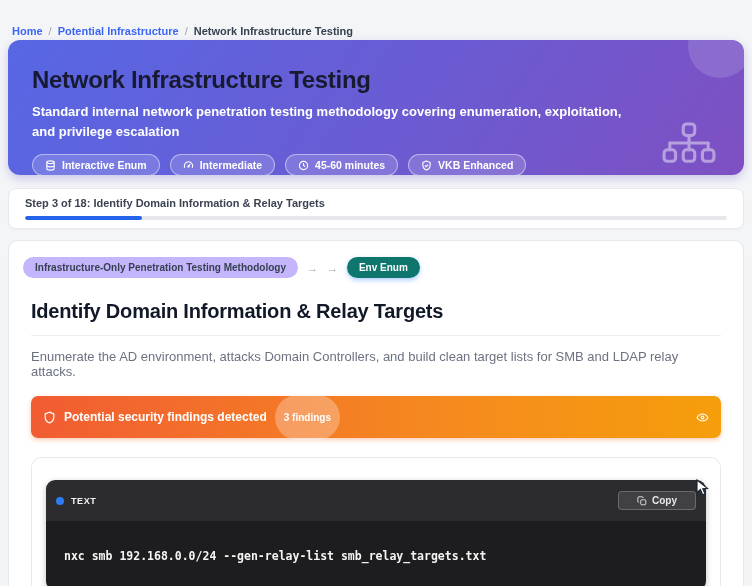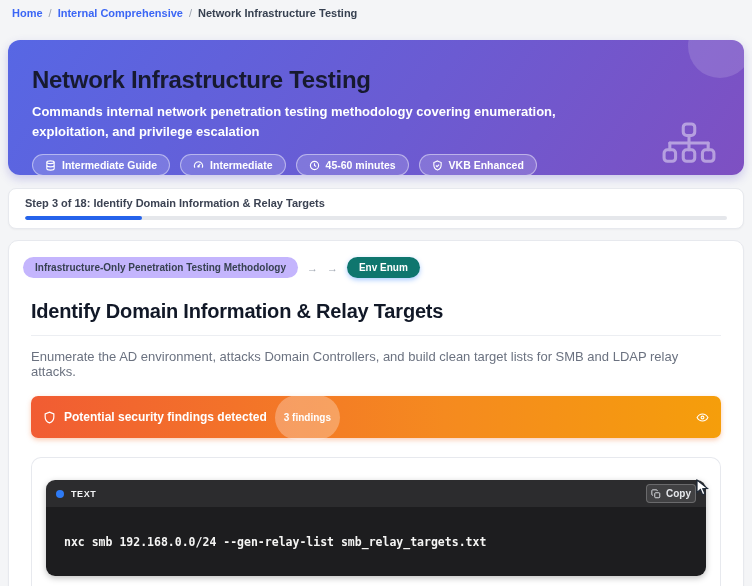--- a/index.html
+++ b/index.html
@@ -8,21 +8,21 @@
     background: #f4f5f7;
     font-family: "Liberation Sans", sans-serif;
     overflow: hidden;
     position: relative;
   }
 
   
   .breadcrumb {
     display: flex; align-items: center; gap: 6px;
     padding: 7px 0 0 12px;
-    font-size: 11px; font-weight: 600;
+    font-size: 11px; font-weight: 600; margin-top: 18px;
   }
   .breadcrumb a { color: #3b66f5; text-decoration: none; cursor: pointer; }
   .breadcrumb .sep { color: #9ca3af; font-weight: 400; }
   .breadcrumb .current { color: #374151; }
 
   
   .hero {
     position: absolute; left: 8px; top: 40px; width: 736px; height: 135px;
     border-radius: 12px;
     background: linear-gradient(125deg, #5767e4 0%, #6b5bd2 55%, #7e50c2 100%);
@@ -123,72 +123,72 @@
   }
   .commands-header {
     display: flex; align-items: center; justify-content: space-between;
     padding: 13px 16px; border-bottom: 1px solid #eceef2; cursor: pointer;
   }
   .commands-title { font-size: 12.5px; font-weight: 800; color: #111827; }
   .commands-body { padding: 22px 14px 16px 14px; }
 
   .code-block { border-radius: 9px; overflow: hidden; box-shadow: 0 2px 6px rgba(0,0,0,0.25); }
   .code-header {
-    background: #2c2c2e; height: 27px;
+    background: #2c2c2e; height: 41px;
     display: flex; align-items: center; gap: 7px; padding: 0 10px;
   }
   .lang-dot { width: 8px; height: 8px; border-radius: 50%; background: #2e7bf6; }
   .lang-label {
     color: #f3f4f6; font-size: 9px; font-weight: 800; letter-spacing: 0.6px;
   }
   .code-header .spacer { flex: 1; }
   .copy-btn {
     display: inline-flex; align-items: flex-end; gap: 5px;
     background: rgba(255,255,255,0.10); border: 1px solid rgba(255,255,255,0.22);
     color: #e5e7eb; font-size: 10px; font-weight: 600;
-    border-radius: 4px; padding: 3px 4px; cursor: pointer;
+    border-radius: 4px; padding: 3px 18px; cursor: pointer;
     font-family: "Liberation Sans", sans-serif;
   }
   .code-body {
     background: #1d1d1f; padding: 25px 18px 26px 18px;
   }
   .code-body code {
     font-family: "DejaVu Sans Mono", monospace;
     font-size: 11.5px; font-weight: 700; color: #f5f5f4;
     white-space: pre;
   }
 
   
   .mouse-cursor { position: absolute; left: 696px; top: 479px; z-index: 50; pointer-events: none; }
 </style>
 </head>
 <body>
 
 <nav class="breadcrumb">
   <a>Home</a>
   <span class="sep">/</span>
-  <a>Internal Comprehensive</a>
+  <a>Potential Infrastructure</a>
   <span class="sep">/</span>
   <span class="current">Network Infrastructure Testing</span>
 </nav>
 
 <section class="hero">
   <div class="deco-circle"></div>
   <h1>Network Infrastructure Testing</h1>
-  <div class="subtitle">Commands internal network penetration testing methodology covering enumeration, exploitation, and privilege escalation</div>
+  <div class="subtitle">Standard internal network penetration testing methodology covering enumeration, exploitation, and privilege escalation</div>
   <div class="badge-row">
     <span class="badge">
       <span>
         <svg width="11" height="11" viewBox="0 0 24 24" fill="none" stroke="#fff" stroke-width="2.4">
             <ellipse cx="12" cy="5" rx="8" ry="3"></ellipse>
             <path d="M4 5v7c0 1.7 3.6 3 8 3s8-1.3 8-3V5"></path>
             <path d="M4 12v7c0 1.7 3.6 3 8 3s8-1.3 8-3v-7"></path>
           </svg>
       </span>
-      <span>Intermediate Guide</span>
+      <span>Interactive Enum</span>
     </span>
     <span class="badge">
       <span>
         <svg width="11" height="11" viewBox="0 0 24 24" fill="none" stroke="#fff" stroke-width="2.4">
             <path d="M4 17a9 9 0 1 1 16 0"></path>
             <path d="M12 13l4-4"></path>
             <circle cx="12" cy="14" r="1.4" fill="#fff"></circle>
           </svg>
       </span>
       <span>Intermediate</span>

